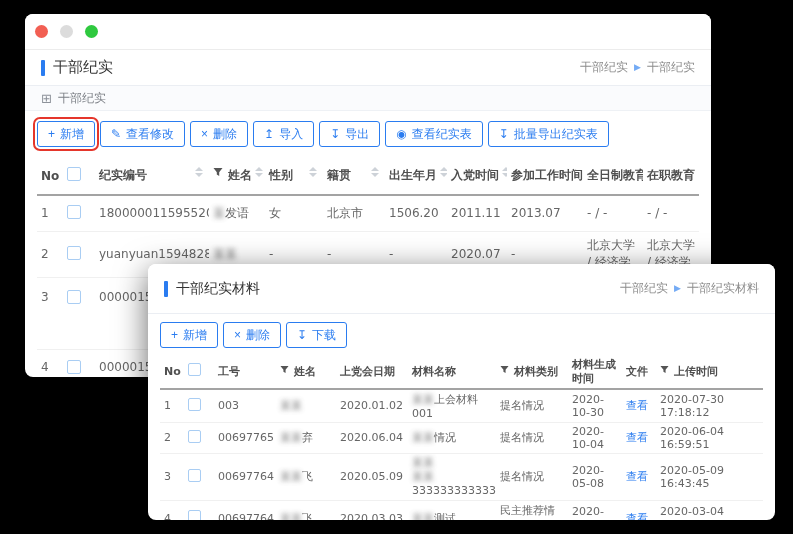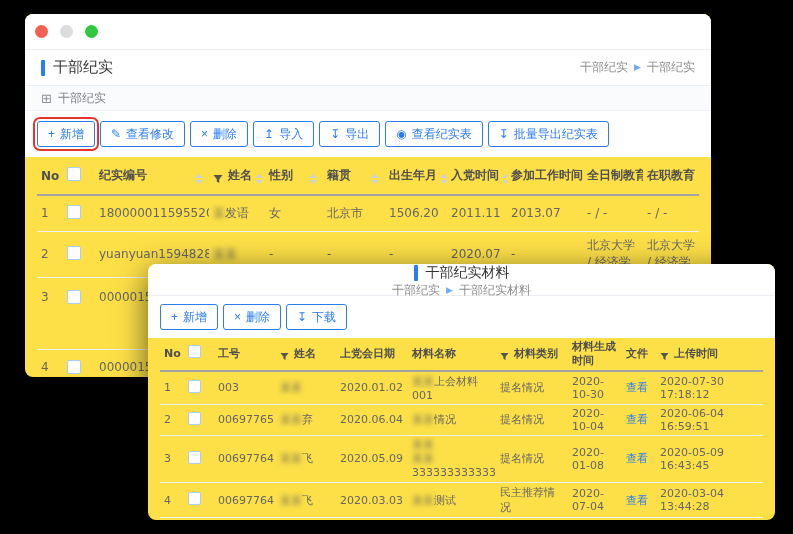--- a/index.html
+++ b/index.html
@@ -1,20 +1,20 @@
 <!DOCTYPE html>
 <html><head>
 <meta charset="utf-8">
 <style>
   * { margin:0; padding:0; box-sizing:border-box; }
   html,body { background:#000; }
   body { font-family:"DejaVu Sans","Liberation Sans",sans-serif; }
   .stage { position:relative; width:793px; height:534px; background:#000; overflow:hidden; }
 
-  .window { position:absolute; background:#fde047; border-radius:8px; overflow:hidden;
+  .window { position:absolute; background:#ffffff; border-radius:8px; overflow:hidden;
             box-shadow:0 8px 32px rgba(0,0,0,.6); }
   .win-back  { left:25px;  top:14px;  width:686px; height:363px; z-index:1; }
   .win-front { left:148px; top:264px; width:627px; height:256px; z-index:2; }
 
   
   .titlebar { height:36px; display:flex; align-items:center; padding-left:10px;
               border-bottom:1px solid #ececec; background:#fff; }
   .dot { width:13px; height:13px; border-radius:50%; margin-right:12px; }
   .dot-red   { background:#f25f53; }
   .dot-gray  { background:#dcdcdc; }
@@ -40,39 +40,39 @@
          font-size:12px; cursor:pointer; white-space:nowrap; }
   .btn .bicon { font-size:12px; line-height:1; }
   .btn-hl { outline:2px solid #e5362b; outline-offset:2px; }
 
   
   .tablewrap { padding:0 12px; }
   table { border-collapse:collapse; table-layout:fixed; width:100%; }
   th, td { text-align:left; padding:2px 4px; vertical-align:middle; overflow:hidden; }
   thead th { font-size:12px; color:#4f4f4f; font-weight:bold; border-bottom:2px solid #a3a3a3; height:38px; }
   tbody td { font-size:12px; color:#666; border-bottom:1px solid #f0f0f0; }
-  .th-flex { display:flex; align-items:flex-end; gap:3px; white-space:nowrap; }
+  .th-flex { display:flex; align-items:flex-start; gap:3px; white-space:nowrap; }
   .sorter { display:inline-flex; flex-direction:column; gap:2px; margin-left:auto; padding-right:2px; cursor:pointer; }
   .sorter i { width:0; height:0; border-left:4px solid transparent; border-right:4px solid transparent; }
   .sorter .up   { border-bottom:4px solid #cdd2d8; }
   .sorter .down { border-top:4px solid #cdd2d8; }
   .funnel { flex:none; margin-right:2px; cursor:pointer; display:inline-flex; }
   .cb { display:inline-block; width:14px; height:14px; border:1px solid #a9cdf3; border-radius:2px;
         background:#fff; cursor:pointer; }
   .redact { filter:blur(2.5px); color:#5a5a5a; opacity:.85; }
   .link { color:#2a7cf0; cursor:pointer; font-size:inherit; }
 
   
   .bt-r1 td { height:36px; }
   .bt-r2 td { height:46px; }
   .bt-r3 td { height:72px; vertical-align:top; padding-top:12px; }
   .bt-r4 td { height:58px; vertical-align:top; padding-top:10px; }
 
   
-  .win-front .pagetitle-row { height:32px;flex-direction:column; }
+  .win-front .pagetitle-row { height:50px; }
   .win-front .pagetitle { font-size:14px; }
   .win-front .toolbar { padding:8px 12px; }
   .win-front thead th { font-size:11px; height:30px; line-height:1.25; }
   .win-front tbody td { font-size:11px; }
   .ft-row td { height:25px; }
   .ft-row-tall td { height:34px; }
   .win-front .cb { width:13px; height:13px; }
   .twoline div { line-height:1.3; }
 </style>
 </head>
@@ -400,21 +400,21 @@
           <td>3</td>
           <td><span class="cb"></span></td>
           <td>00697764</td>
           <td><span class="redact">某某</span><span>飞</span></td>
           <td>2020.05.09</td>
           <td class="twoline">
             <div><span class="redact">某某</span></div>
             <div><span class="redact">某某</span><span>333333333333</span></div>
           </td>
           <td>提名情况</td>
-          <td>2020-01-08</td>
+          <td>2020-05-08</td>
           <td><span class="link">查看</span></td>
           <td>2020-05-09 16:43:45</td>
         </tr>
         <tr class="ft-row">
           <td>4</td>
           <td><span class="cb"></span></td>
           <td>00697764</td>
           <td><span class="redact">某某</span><span>飞</span></td>
           <td>2020.03.03</td>
           <td><span class="redact">某某</span><span>测试</span></td>

